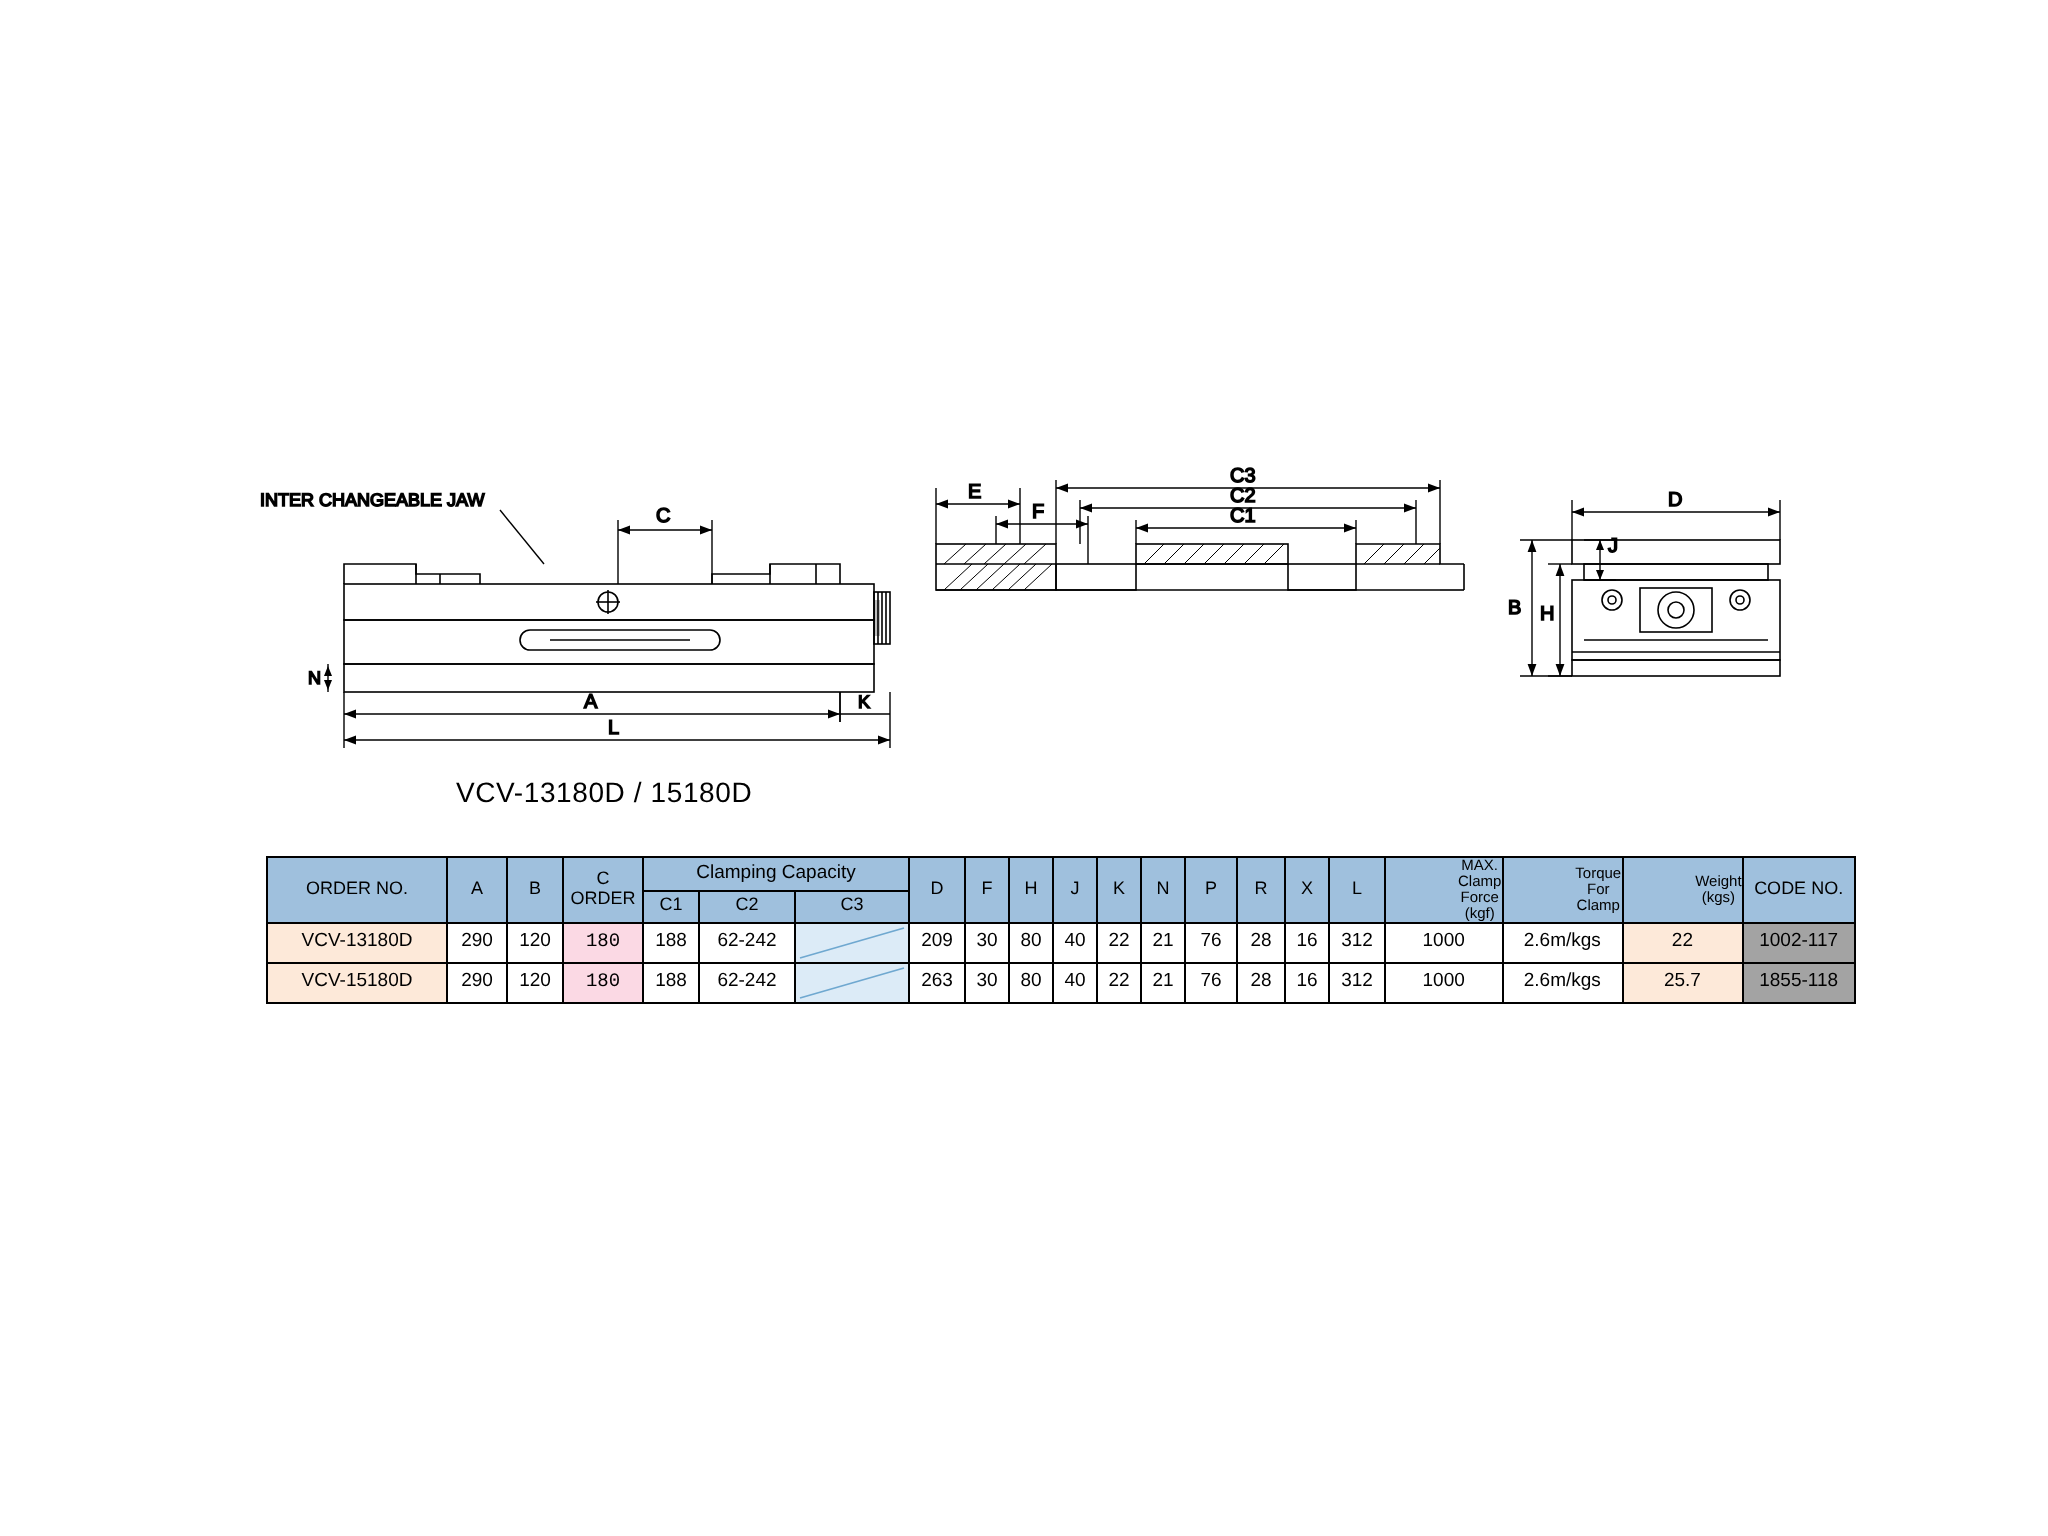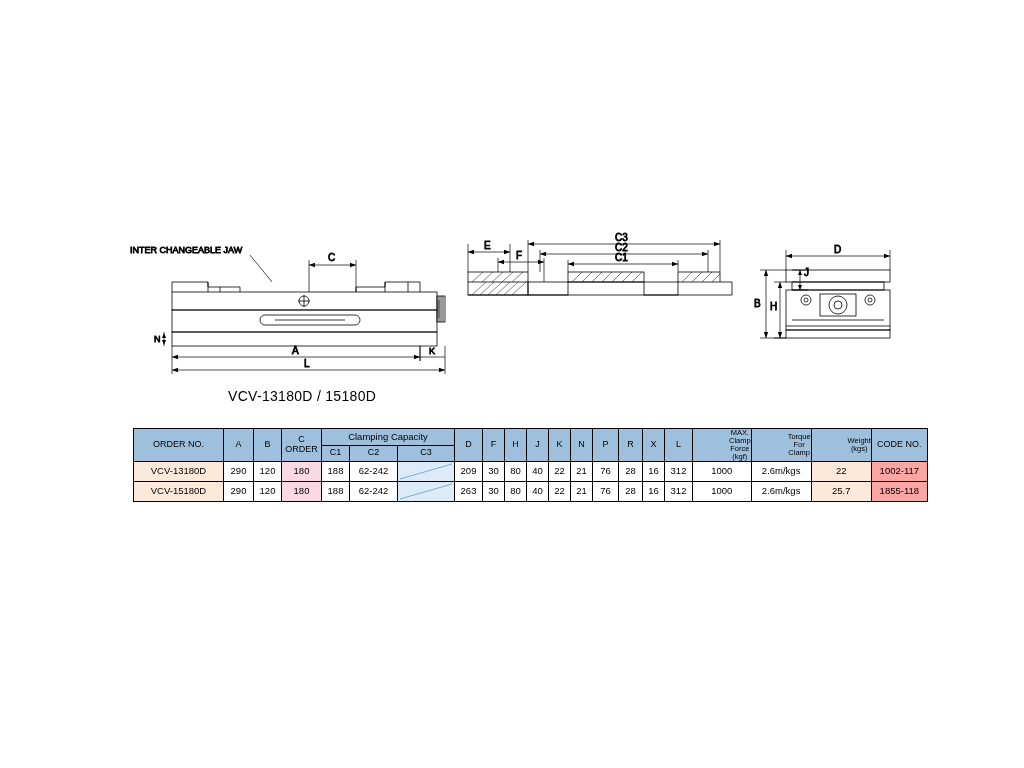--- a/index.html
+++ b/index.html
@@ -92,29 +92,30 @@
     font-size: 9.5px;
   }
   td.order {
     font-weight: bold;
     font-size: 9.5px;
     background: #fde9d9;
   }
   td.copen {
     background: #fbd9e4;
     font-weight: bold;
+    font-family: Liberation Mono, monospace;
   }
   td.c3 {
     background: #dcebf7;
   }
   td.weight {
     background: #fde9d9;
   }
   td.code {
-    background: #fca5a5;
+    background: #a3a3a3;
   }
   tbody tr.r1 td.plain { background: #ffffff; }
   tbody tr.r2 td.plain { background: #ffffff; }
   .hatch {
     position: relative;
     overflow: hidden;
   }
   .hatch svg { display:block; }
 </style>
 </head>

